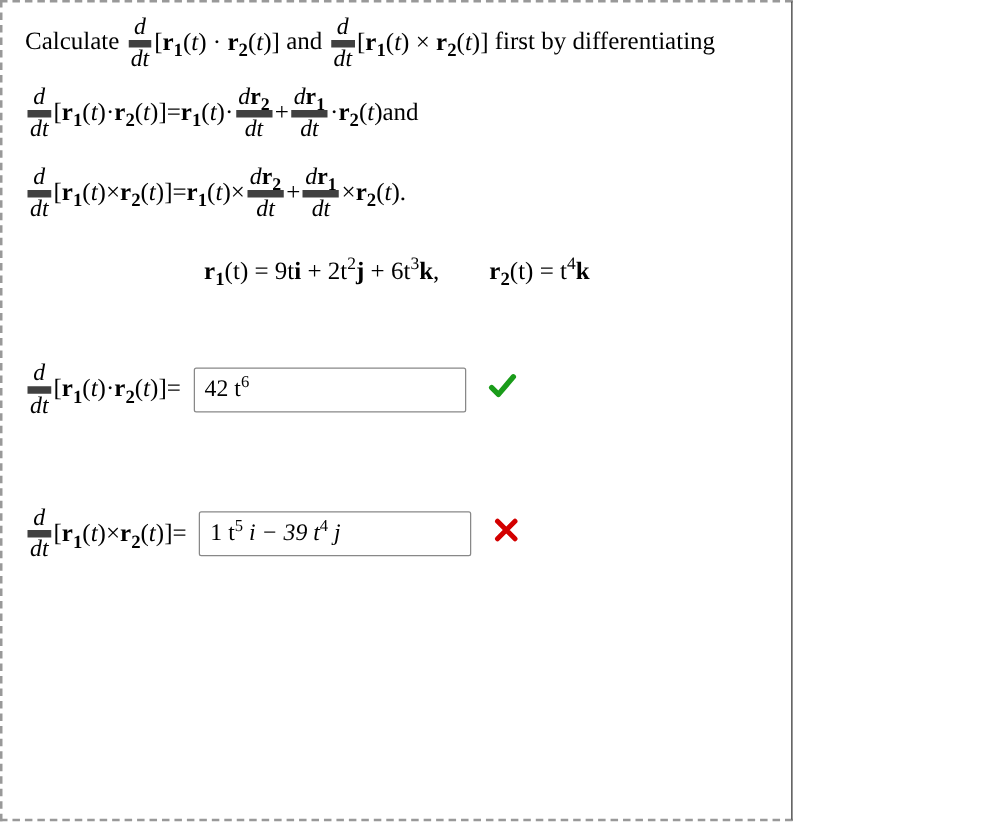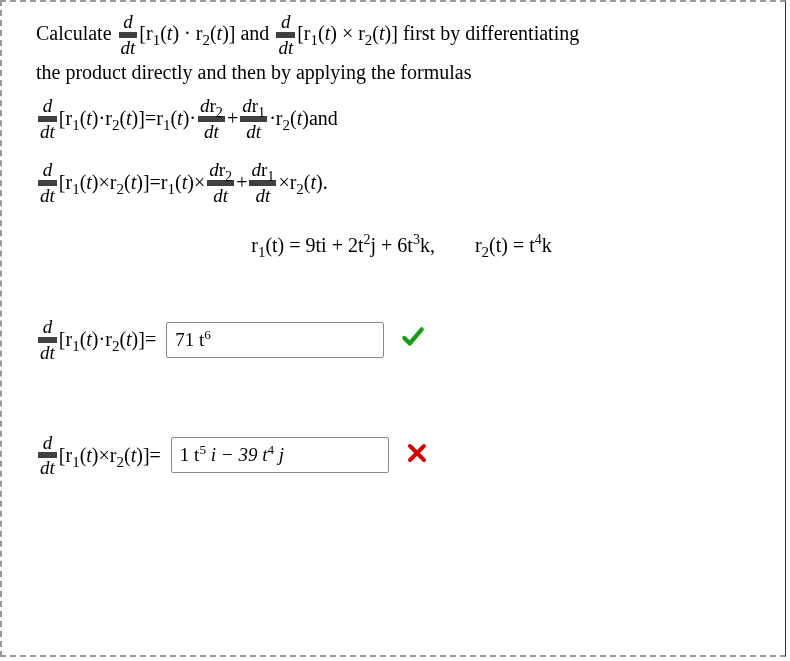--- a/index.html
+++ b/index.html
@@ -4,27 +4,27 @@
   <style>
     body {
       margin: 0;
       padding: 0;
       font-family: "Times New Roman", serif;
       font-size: 20px;
       color: #000;
       background: #fff;
     }
     .page {
-      width: 786px;
+      width: 634px;
       min-height: 657px;
       border-left: 2px dashed #999;
       border-top: 2px dashed #999;
       border-bottom: 2px dashed #999;
       border-right: 1px solid #333;
-      padding: 10px 18px 25px 34px;
+      padding: 10px 18px 25px 18px;
       box-sizing: border-box;
       position: relative;
     }
     .para {
       margin: 0 0 10px 0;
       line-height: 1.4;
     }
     .frac {
       display: inline-block;
       vertical-align: middle;
@@ -36,21 +36,21 @@
     .frac .num {
       display: block;
       padding: 0 2px;
     }
     .frac .den {
       display: block;
       border-top: 6px solid #404040;
       padding: 0 2px;
     }
     .it { font-style: italic; }
-    .bf { font-weight: normal; }
+    .bf { font-weight: bold; }
     .row {
       margin: 6px 0 18px 0;
       display: flex;
       align-items: center;
       flex-wrap: wrap;
     }
     .center-row {
       margin: 28px 0 60px 0;
       display: flex;
       align-items: center;
@@ -102,21 +102,20 @@
     </span>
     <span> and </span>
     <span class="nowrap">
       <span class="frac">
         <span class="num it">d</span>
         <span class="den it">dt</span>
       </span><span>[</span><span class="bf"><span>r</span><sub>1</sub></span><span>(</span><span class="it">t</span><span>)</span><span> × </span><span class="bf"><span>r</span><sub>2</sub></span><span>(</span><span class="it">t</span><span>)</span><span>]</span>
     </span>
     <span> first by differentiating</span>
     <br>
-    <span>the product directly and then by applying the formulas</span>
   </p>
 
   <div class="row">
     <span class="frac">
       <span class="num it">d</span>
       <span class="den it">dt</span>
     </span>
     <span>[</span><span class="bf"><span>r</span><sub>1</sub></span>(<span class="it">t</span>)<span> · </span><span class="bf"><span>r</span><sub>2</sub></span>(<span class="it">t</span>)<span>]</span>
     <span> = </span>
     <span class="bf"><span>r</span><sub>1</sub></span>(<span class="it">t</span>)<span> · </span>
@@ -163,21 +162,21 @@
   </div>
 
   <div class="answer-row">
     <span class="frac">
       <span class="num it">d</span>
       <span class="den it">dt</span>
     </span>
     <span>[</span><span class="bf"><span>r</span><sub>1</sub></span>(<span class="it">t</span>)<span> · </span><span class="bf"><span>r</span><sub>2</sub></span>(<span class="it">t</span>)<span>]</span>
     <span> = </span>
     <span class="answer-input">
-      <span>71 t</span><sup>6</sup>
+      <span>42 t</span><sup>6</sup>
     </span>
     <span class="feedback-icon">
       <svg width="26" height="26" viewBox="0 0 24 24">
           <path fill="none" stroke="#1a9c1a" stroke-width="4" stroke-linecap="round" stroke-linejoin="round" d="M4 13 L9 18 L20 5"></path>
         </svg>
     </span>
   </div>
 
   <div class="answer-row" style="margin-bottom:10px;">
     <span class="frac">

